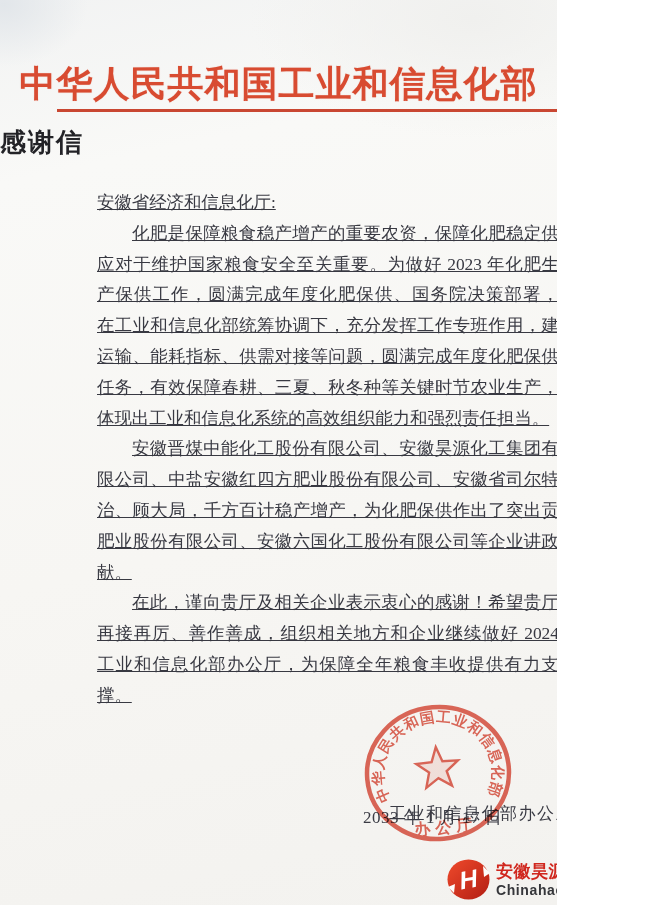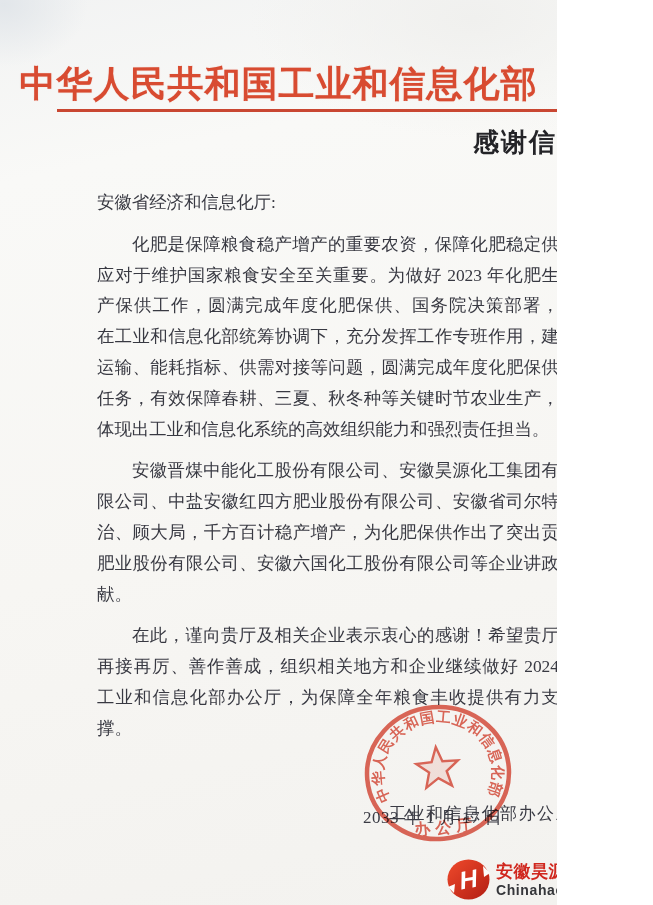--- a/index.html
+++ b/index.html
@@ -19,36 +19,37 @@
     font-size:36px;font-weight:bold;letter-spacing:1px;
     color:#d84b31;
     text-shadow:0 0 1px rgba(216,75,49,.35);
   }
   .rule{
     position:absolute;left:57px;top:109px;width:540px;height:3px;
     background:#c94732;
   }
   .letter-title{
     position:absolute;left:0;top:125px;width:100%;
-    text-align:right;
+    text-align:left;
     font-size:26px;font-weight:bold;letter-spacing:2px;
     color:#232327;
   }
   .body-block{
     position:absolute;left:97px;top:187px;width:462px;
     font-size:17.4px;line-height:30.8px;
     color:#383942;
   }
   .line{
     text-align:justify;
     text-align-last:justify;
     height:30.8px;
+    text-decoration:underline;
   }
   .line.no-just{text-align-last:left;}
-  .line.indent{text-indent:35px;margin-top:11px;}
+  .line.indent{text-indent:35px;}
   .seal{
     position:absolute;left:362px;top:702px;
     width:152px;height:142px;
     mix-blend-mode:multiply;
     opacity:.85;
     transform:rotate(-5deg);
   }
   .signature{
     position:absolute;left:344px;top:802px;
     font-size:17px;letter-spacing:1.5px;color:#3a3b44;

